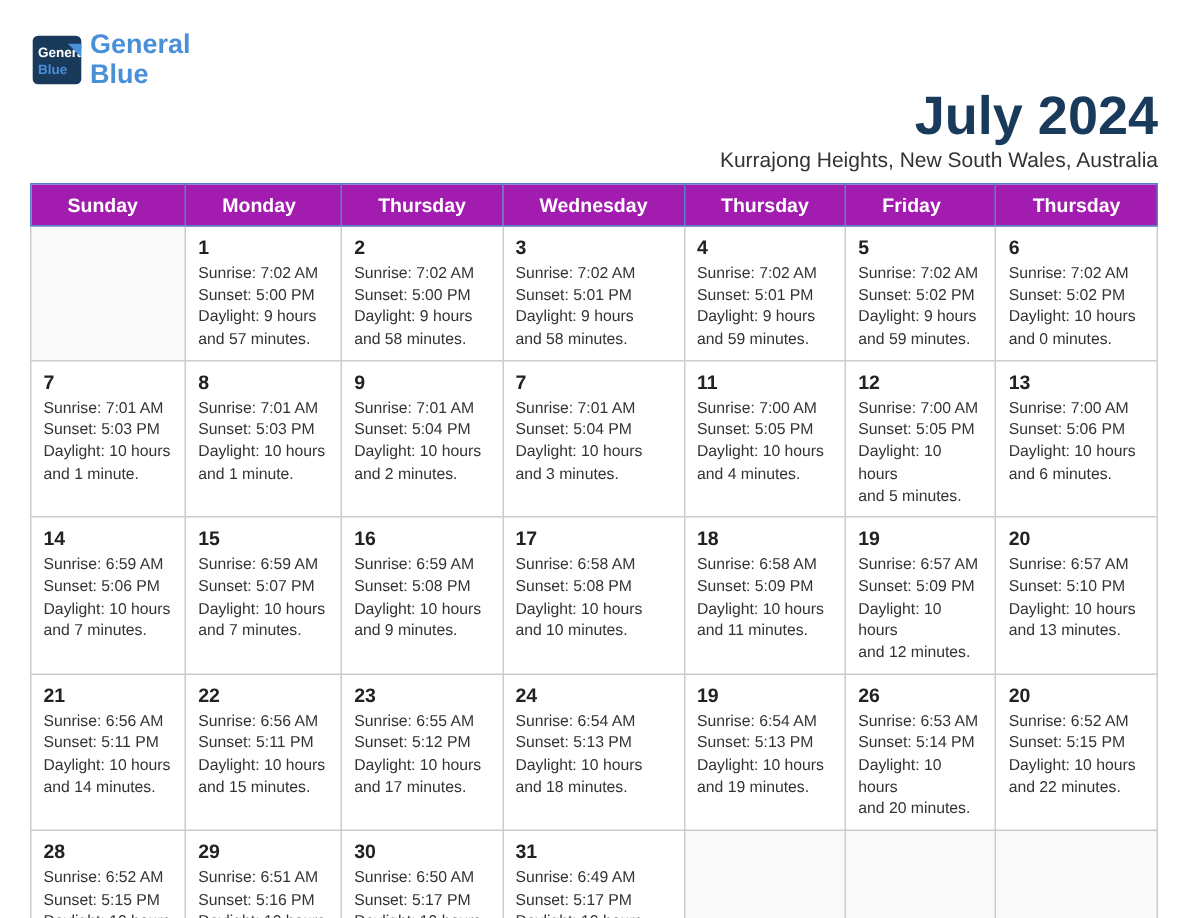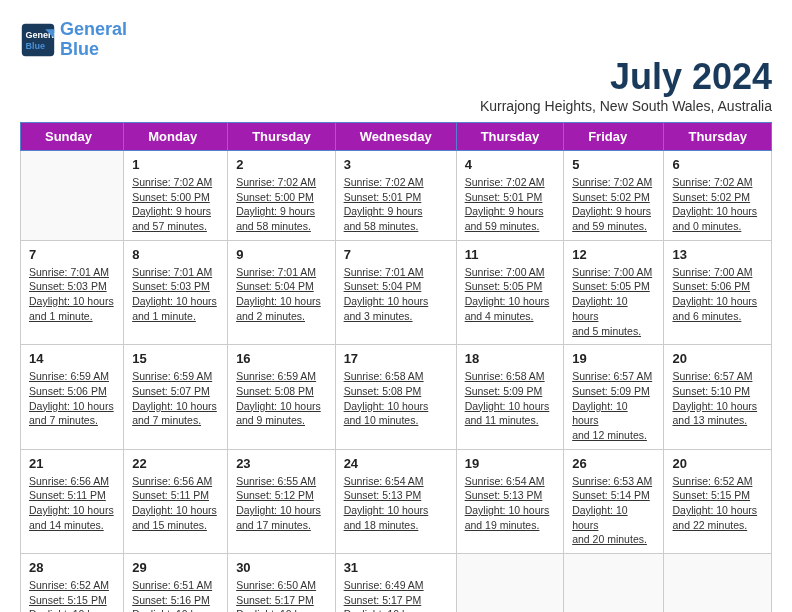--- a/index.html
+++ b/index.html
@@ -74,21 +74,20 @@
       font-size: 13px;
       font-weight: bold;
       color: #222;
       display: block;
       margin-bottom: 3px;
     }
     .day-info {
       font-size: 10.5px;
       color: #333;
       line-height: 1.4;
-      text-decoration: underline;
     }
     .empty-cell {
       background: #f9f9f9;
     }
   </style>
 </head>
 <body>
 
 <div class="header">
   <div class="logo">

